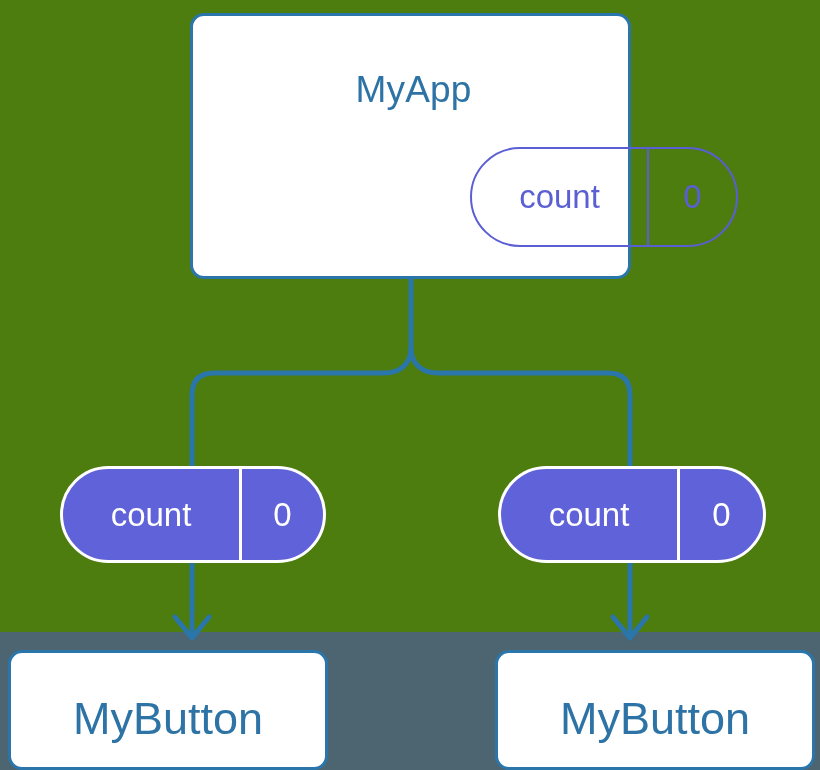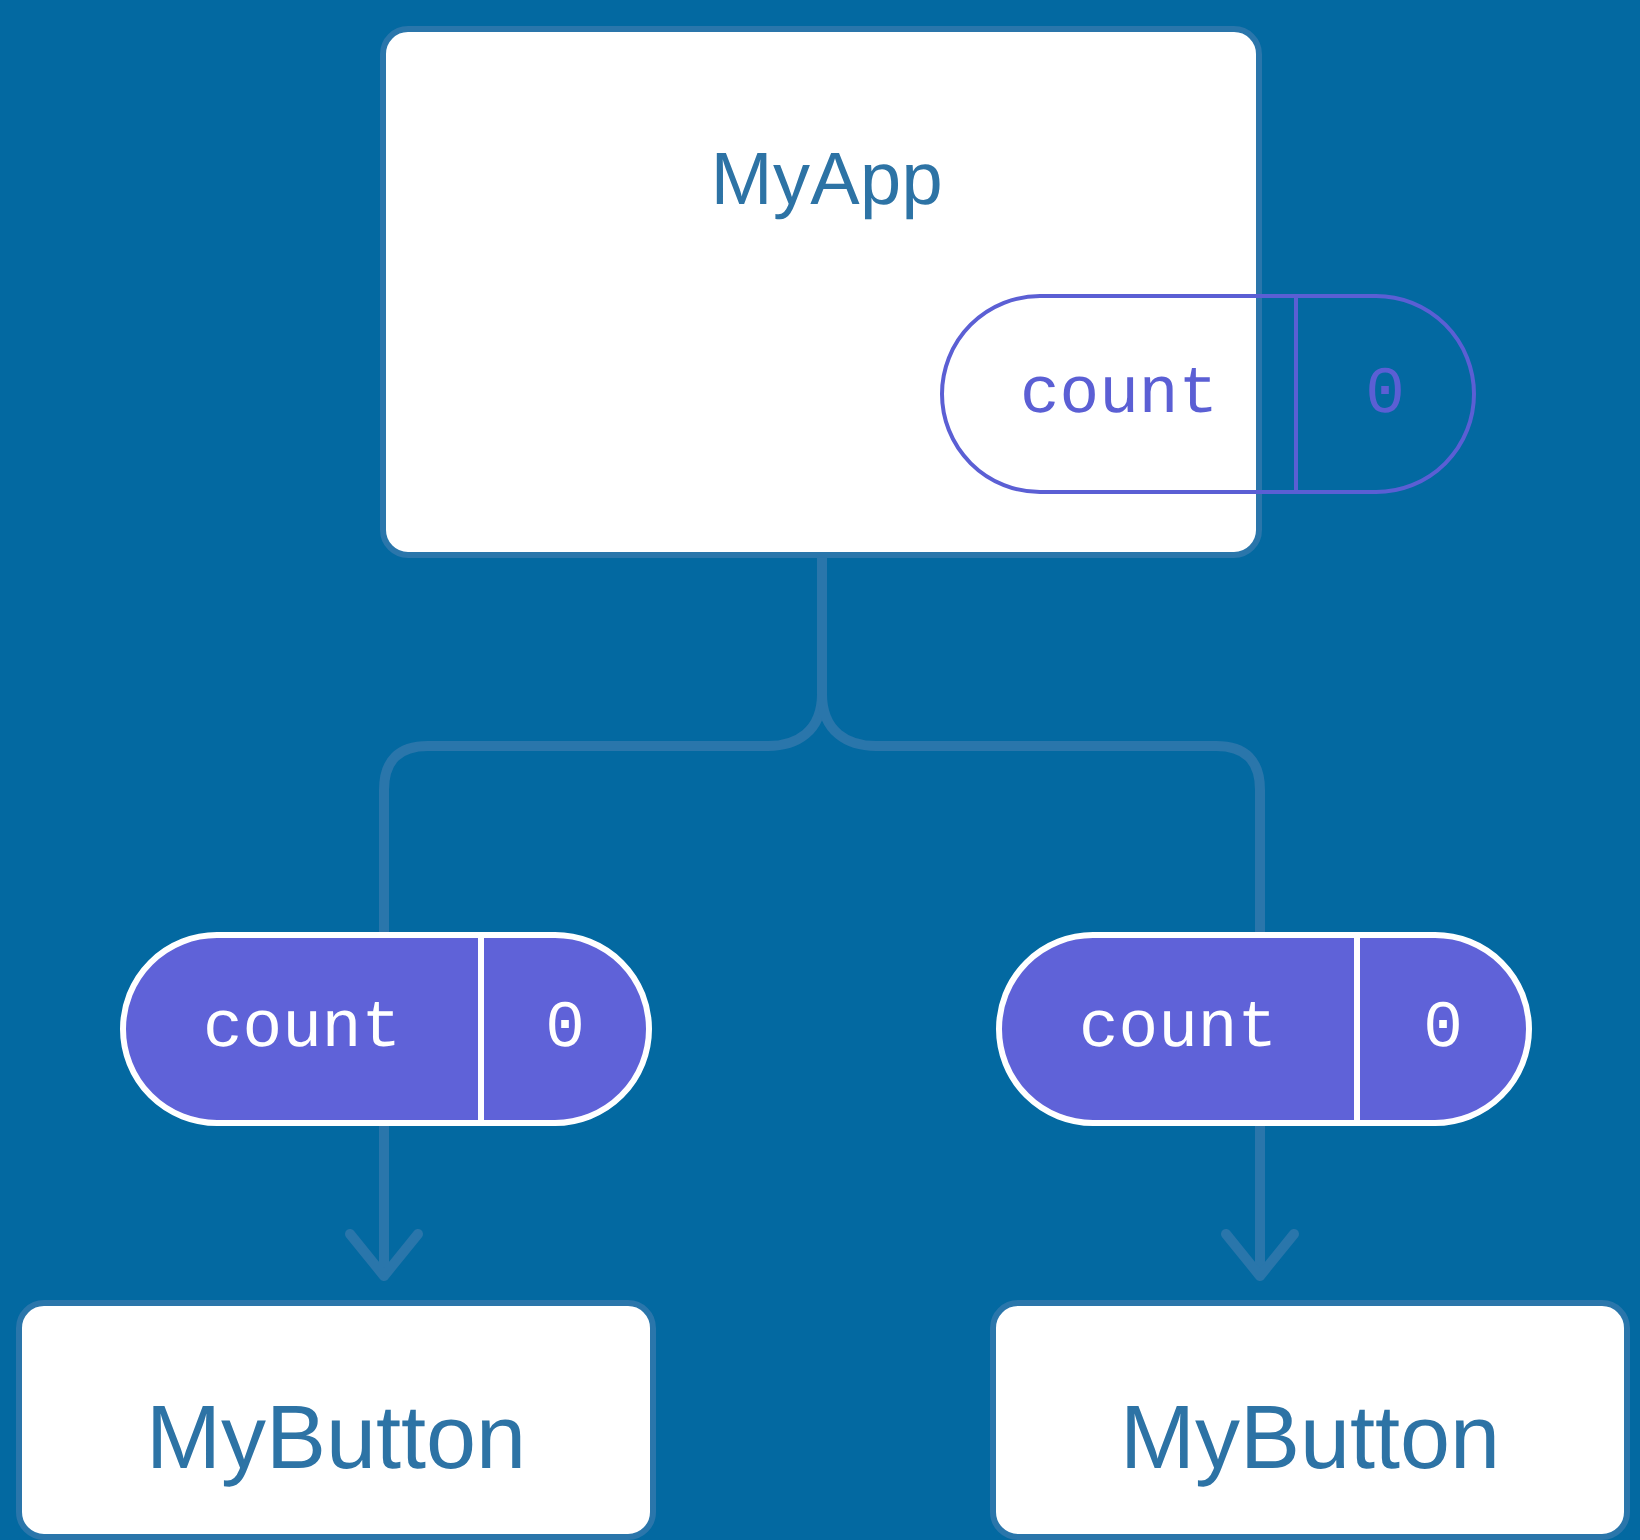--- a/index.html
+++ b/index.html
@@ -9,22 +9,22 @@
   }
   body {
     width: 820px;
     height: 770px;
     overflow: hidden;
     font-family: "Liberation Sans", sans-serif;
   }
   #stage {
     position: relative;
     width: 820px;
-    height: 770px;
-    background: #0369a1;
+    height: 632px;
+    background: #4d7c0f;
   }
   #wires {
     position: absolute;
     left: 0;
     top: 0;
     width: 820px;
     height: 770px;
     pointer-events: none;
   }
 
@@ -55,21 +55,20 @@
   }
 
   
   .pill {
     position: absolute;
     box-sizing: border-box;
     display: flex;
     align-items: stretch;
     border-radius: 999px;
     overflow: hidden;
-    font-family: Liberation Mono, monospace;
   }
   .pill .pcell {
     display: flex;
     align-items: center;
     justify-content: center;
     white-space: nowrap;
   }
 
   
   #app-pill {

